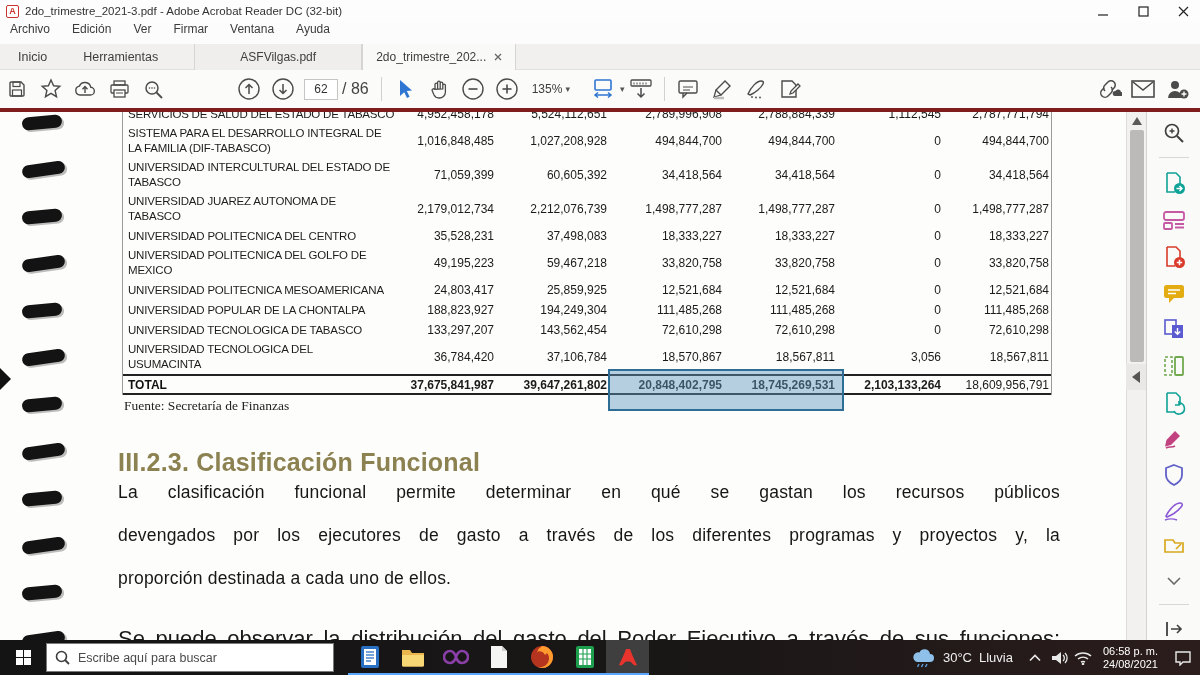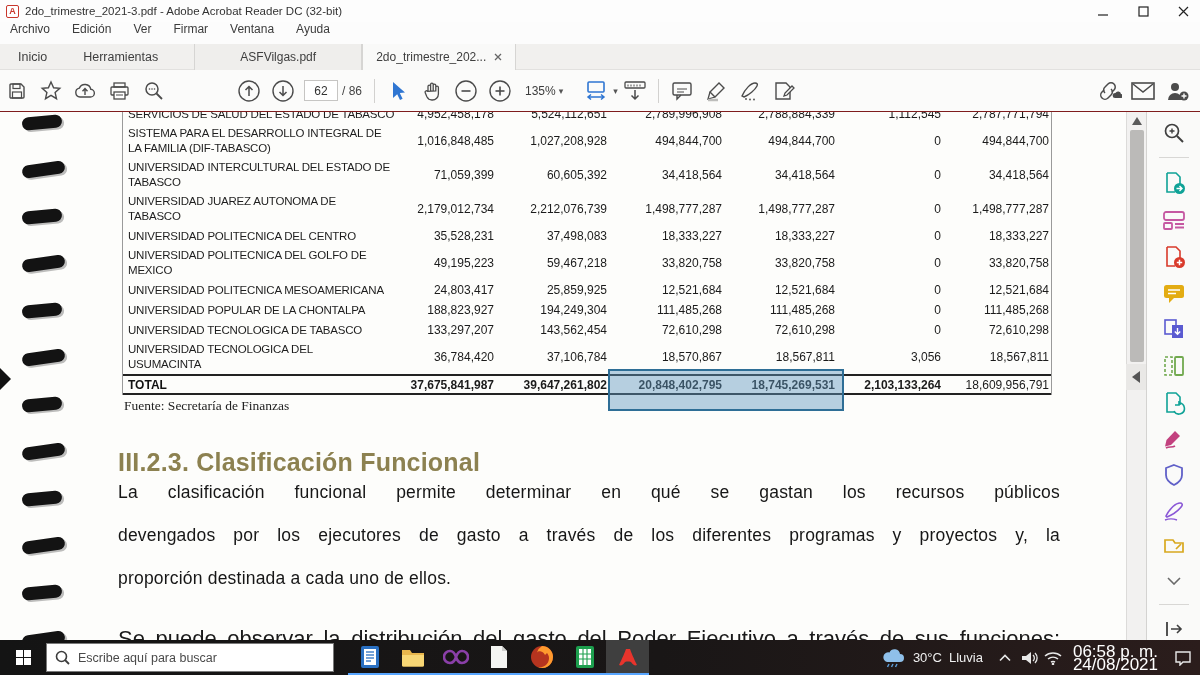--- a/index.html
+++ b/index.html
@@ -22,25 +22,25 @@
   .tabbar { position:absolute; left:0; top:44px; width:1200px; height:26px; background:#f1f0ee; border-bottom:1px solid #e2e1df; display:flex; align-items:center; }
   .navtab { font-size:12.5px; color:#3e3e3e; padding:12px 18px; height:26px; display:flex; align-items:center; }
   .doctab { height:26px; display:flex; align-items:center; justify-content:center; font-size:12px; color:#3e3e3e; border-left:1px solid #d6d5d3; border-right:1px solid #d6d5d3; }
   .doctab.inactive { width:168px; background:#efeeec; }
   .doctab.active { width:154px; background:#f9f9f8; gap:8px; }
   .tabspacer { width:18px; }
   .tabright { position:absolute; right:14px; top:44px; height:26px; display:flex; align-items:center; gap:24px; }
   .signin { font-size:12.5px; color:#3a3a3a; }
 
   
-  .toolbar { position:absolute; left:0; top:70px; width:1200px; height:42px; background:#fbfbfa; border-bottom:1px solid #7f1d1d; display:flex; align-items:center; }
+  .toolbar { position:absolute; left:0; top:70px; width:1200px; height:42px; background:#fbfbfa; border-bottom:4px solid #7f1d1d; display:flex; align-items:center; }
   .tbtn2 { width:34px; height:32px; display:flex; align-items:center; justify-content:center; }
   .tsep { width:1px; height:24px; background:#d2d1cf; margin:0 6px; }
   .pagebox { width:34px; height:21px; border:1px solid #c6c5c3; background:#fff; font-size:12px; color:#333; display:flex; align-items:center; justify-content:center; margin:0 4px; }
-  .pagetotal { font-size:12px; color:#444; margin-right:6px; }
+  .pagetotal { font-size:16px; color:#444; margin-right:6px; }
   .zoomtext { font-size:12px; color:#3c3c3c; margin:0 3px 0 8px; }
   .caret { font-size:9px; color:#555; }
   .tb-spacer { flex:1; }
 
   
   .docarea { position:absolute; left:0; top:112px; width:1200px; height:528px; background:#e8e8e8; }
   .page { position:absolute; left:0; top:0; width:1126px; height:528px; background:#fdfdfb; overflow:hidden; }
 
   .ring { position:absolute; left:22px; width:43px; height:13px; background:#131313; border-radius:7px; transform:rotate(-8deg); box-shadow:2px 2px 0 rgba(0,0,0,0.25); }
   .ring:nth-child(odd){ transform:rotate(-5deg); width:40px; }
@@ -82,21 +82,21 @@
   .searchbox input { border:none; outline:none; font-size:12.5px; color:#444; width:230px; font-family:inherit; background:transparent; }
   .searchbox input::placeholder { color:#4a4a4a; opacity:1; }
   .appbtns { display:flex; margin-left:14px; }
   .tbtn { width:43px; height:35px; display:flex; align-items:center; justify-content:center; border-bottom:2px solid transparent; }
   .tbtn.running { border-bottom-color:#58a6ff; }
   .tbtn.active { background:#3f3f3f; }
   .trayarea { position:absolute; right:0; top:0; height:35px; display:flex; align-items:center; }
   .weather { display:flex; align-items:center; gap:7px; padding:0 10px; height:35px; }
   .weathertext { color:#f0f0f0; font-size:13px; }
   .trayico { width:24px; height:35px; display:flex; align-items:center; justify-content:center; }
-  .clock { color:#fff; font-size:17px; text-align:center; line-height:13px; padding:0 8px; }
+  .clock { color:#fff; font-size:11px; text-align:center; line-height:13px; padding:0 8px; }
   .actioncenter { width:34px; height:35px; display:flex; align-items:center; justify-content:center; }
 </style>
 </head>
 <body>
 
 <div id="app">
 
   <div class="titlebar">
     <div class="pdficon">A</div>
     <span class="titletext">2do_trimestre_2021-3.pdf - Adobe Acrobat Reader DC (32-bit)</span>

